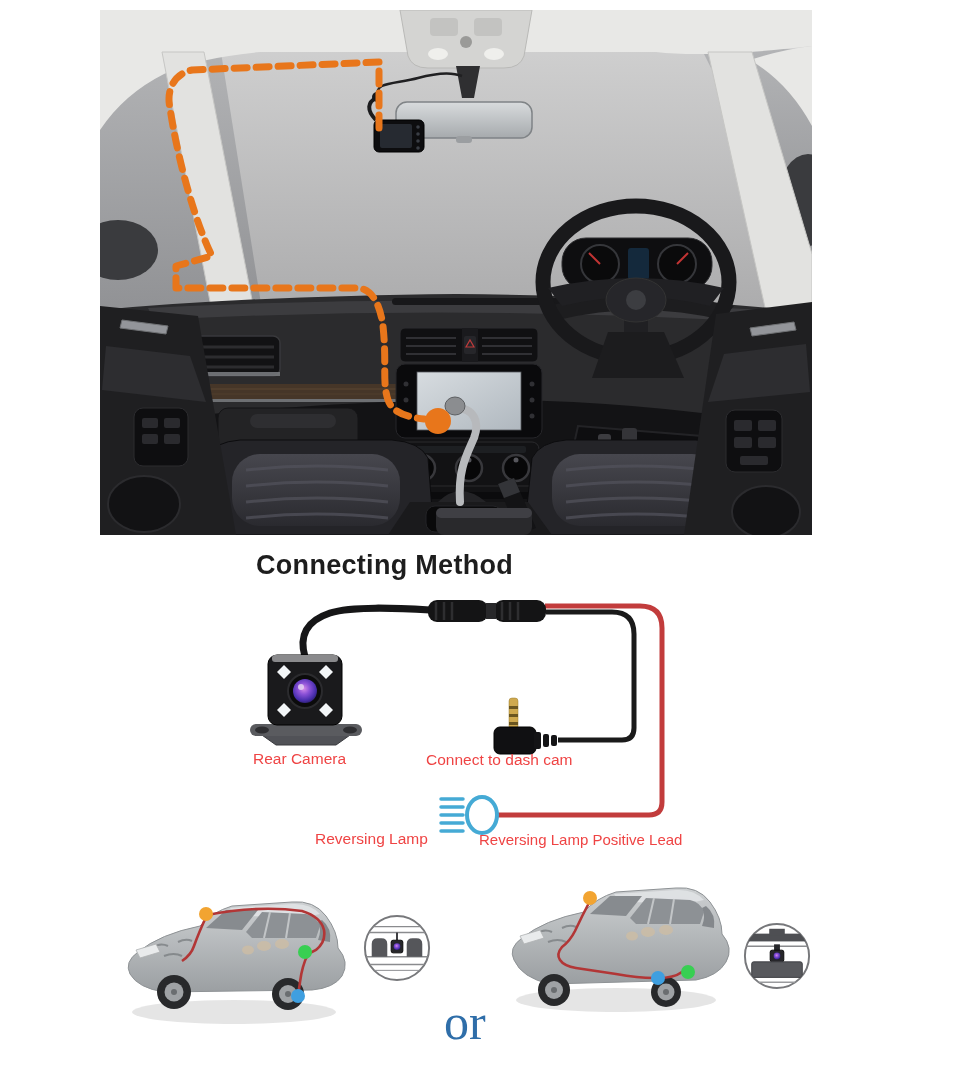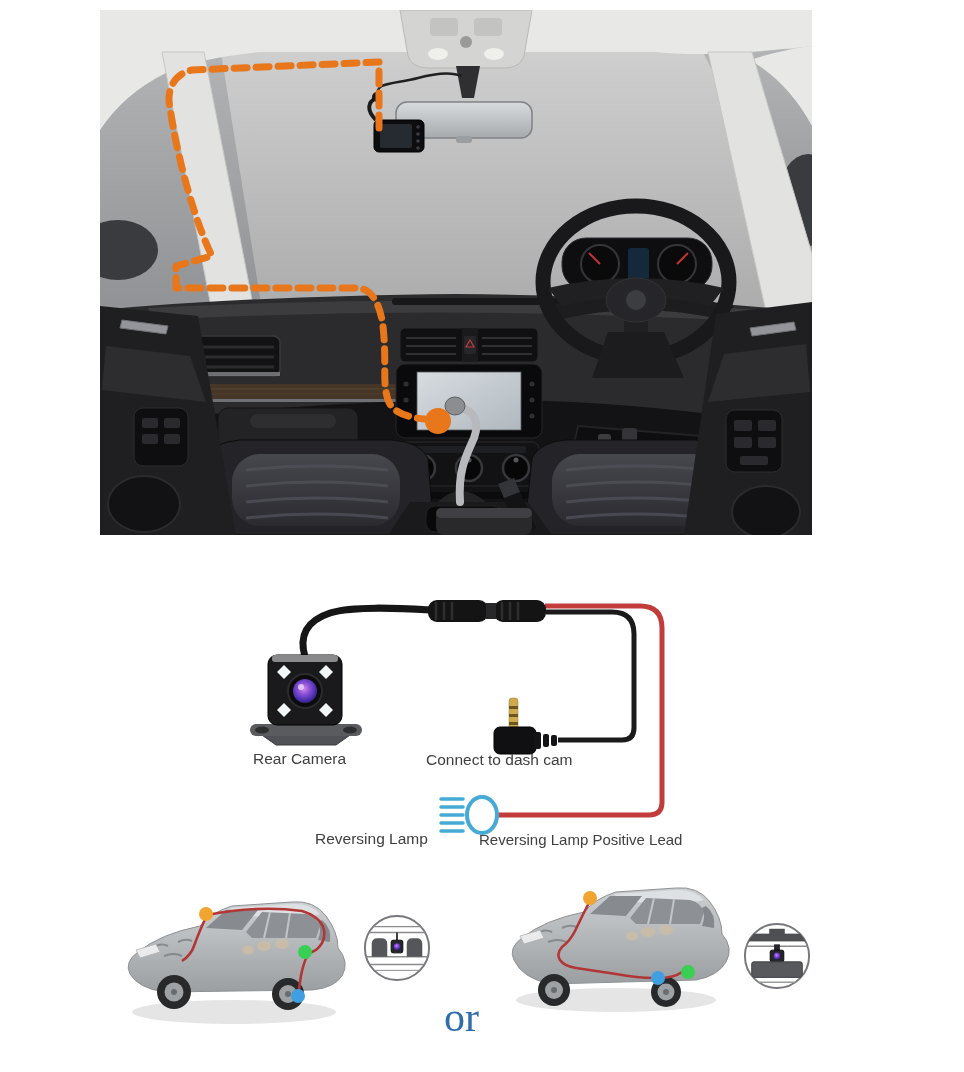--- a/index.html
+++ b/index.html
@@ -1,25 +1,25 @@
 <!DOCTYPE html>
 <html><head>
 <meta charset="utf-8">
 <style>
   html,body{margin:0;padding:0;background:#ffffff;}
   .page{position:relative;width:964px;height:1072px;background:#ffffff;overflow:hidden;
         font-family:"Liberation Sans", sans-serif;}
   .abs{position:absolute;}
   .title{left:256px;top:550px;font-size:27px;font-weight:700;color:#1d1d1d;letter-spacing:.3px;}
-  .lbl{font-size:15.5px;color:#404040;white-space:nowrap;}
+  .lbl{font-size:15.5px;color:#ef4444;white-space:nowrap;}
   .lbl-rearcam{left:253px;top:750px;}
   .lbl-connect{left:426px;top:751px;}
   .lbl-revlamp{left:315px;top:806px;margin-top:24px;}
   .lbl-poslead{left:451px;top:831px;font-size:15px;margin-left:28px;}
-  .or-text{left:444px;top:993px;font-family:"Liberation Serif", serif;font-size:42px;color:#2F6EA9;}
+  .or-text{left:444px;top:993px;font-family:"Liberation Serif", serif;font-size:50px;color:#2F6EA9;}
   svg{display:block;}
 </style>
 </head>
 <body>
 
 <div class="page">
 
   <svg class="abs" style="left:100px;top:10px" width="712" height="525" viewBox="0 0 712 525">
     <defs>
       <linearGradient id="windG" x1="0" y1="0" x2="0" y2="1">
@@ -205,20 +205,21 @@
       <rect x="634" y="427" width="18" height="11" rx="2" fill="#2a2a2e"></rect>
         <rect x="658" y="427" width="18" height="11" rx="2" fill="#2a2a2e"></rect>
       <rect x="640" y="446" width="28" height="9" rx="2" fill="#2a2a2e"></rect>
       <ellipse cx="666" cy="502" rx="34" ry="26" fill="#121214" stroke="#2b2b2e" stroke-width="2"></ellipse>
     </g>
 
     <path d="M279,118 L279,52 L92,60 C74,64 66,80 70,98 C78,152 96,214 112,246 L76,256 L76,278 L258,278 C272,279 280,294 283,316 C287,354 282,372 288,390 C292,402 306,407 324,409" fill="none" stroke="#E8761B" stroke-width="7" stroke-dasharray="13 9" stroke-linecap="round" stroke-linejoin="round"></path>
     <circle cx="338" cy="411" r="13" fill="#E8761B"></circle>
   </svg>
 
+  <div class="abs title">Connecting Method</div>
 
   <svg class="abs" style="left:0;top:548px" width="964" height="310" viewBox="0 0 964 310">
     <defs>
       <radialGradient id="lensG" cx=".45" cy=".4" r=".7">
         <stop offset="0" stop-color="#d58be8"></stop>
           <stop offset=".35" stop-color="#8950d6"></stop>
         <stop offset=".7" stop-color="#4a2fae"></stop>
           <stop offset="1" stop-color="#1d1650"></stop>
       </radialGradient>
     </defs>

